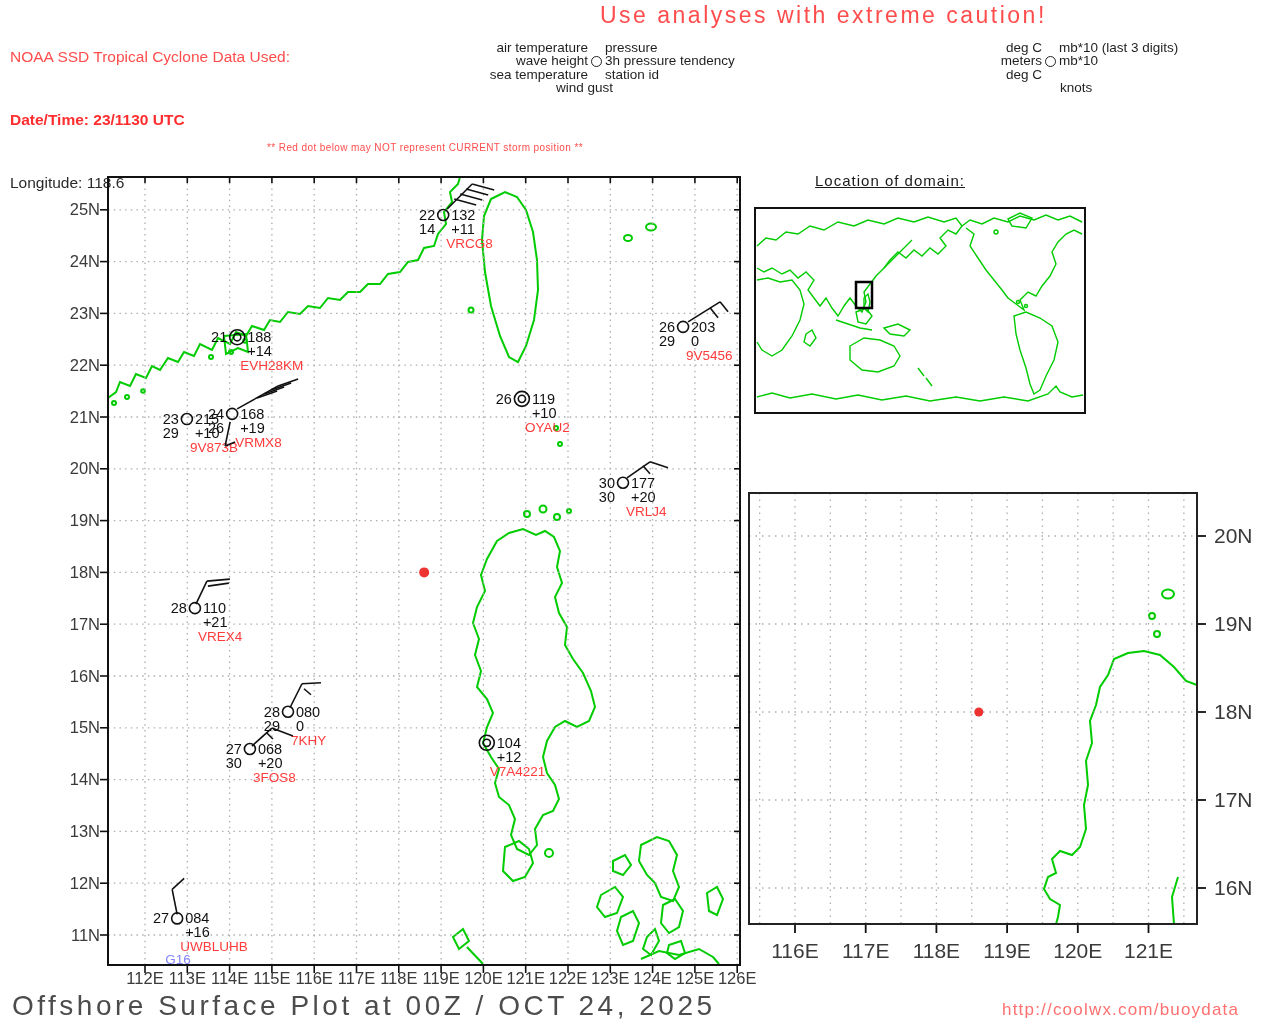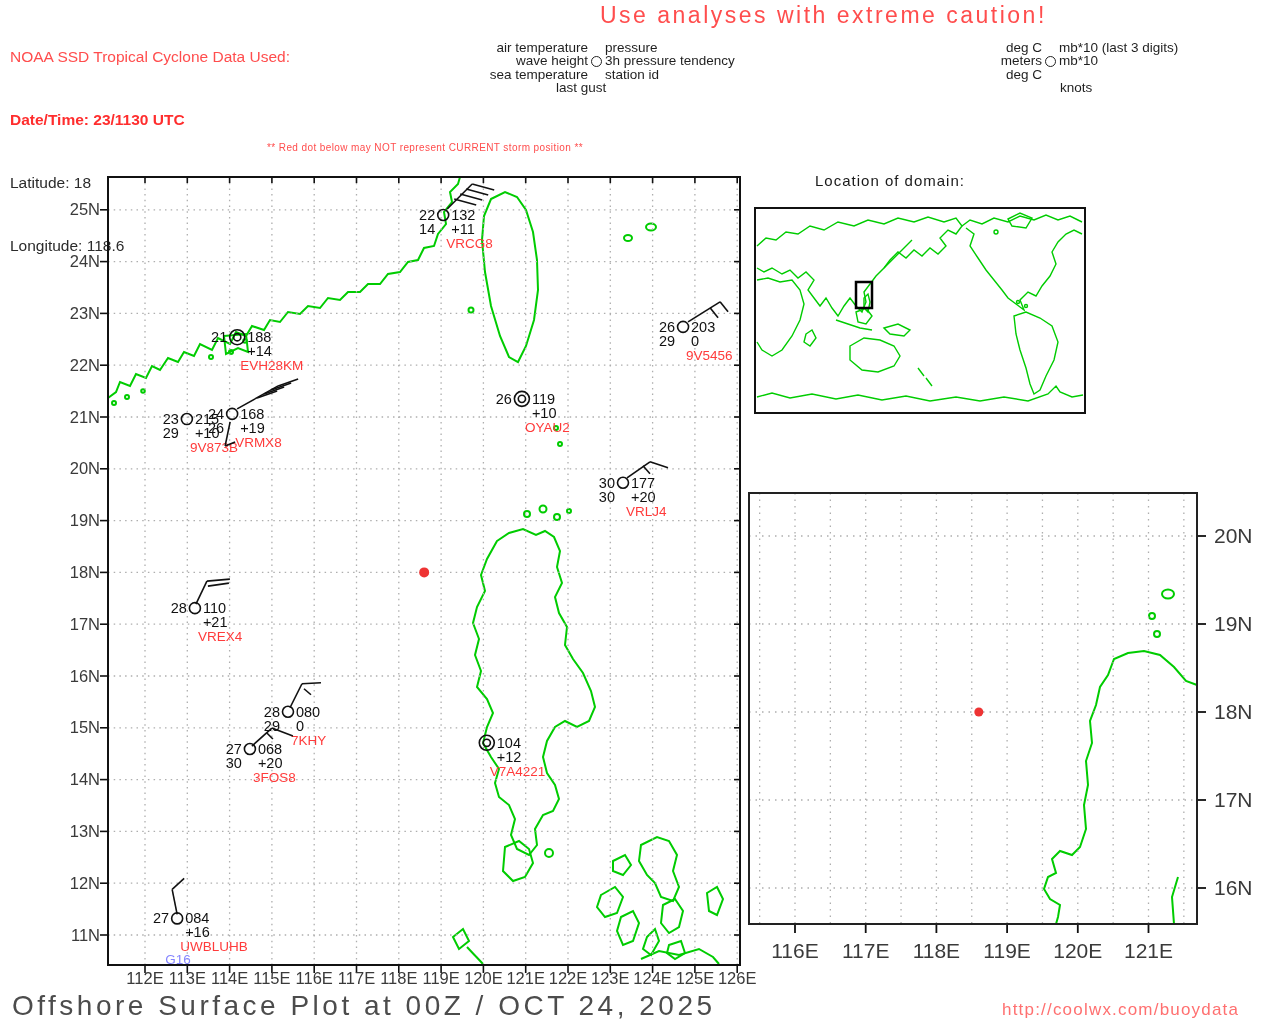--- a/index.html
+++ b/index.html
@@ -23,35 +23,34 @@
   .sm-bottom{display:block;}
   #legend-model{left:438px;top:41px;}
   #legend-units{left:892px;top:41px;}
   #legend-model .sm-bottom{padding-left:118px;}
   #legend-units .sm-bottom{padding-left:168px;}
   
   #warn2{left:110px;top:142px;width:630px;text-align:center;font-size:10px;
          letter-spacing:0.4px;color:#ff4d4d;}
   
   #inset-title{left:725px;top:172px;width:330px;text-align:center;font-size:15px;
-               letter-spacing:1px;color:#1a1a1a;}
+               letter-spacing:1px;color:#1a1a1a;text-decoration:underline;}
   
   #ftitle{left:12px;top:990px;font-size:28px;letter-spacing:3.5px;color:#4c4c4c;white-space:nowrap;}
   #furl{left:1002px;top:1000px;font-size:17px;letter-spacing:1.2px;color:#ff7070;text-decoration:none;}
   svg text{font-family:"Liberation Sans",sans-serif;}
 </style>
 </head>
 <body>
 
 <div id="page">
 
   <div class="abs" id="hdr">
     <div class="red">NOAA SSD Tropical Cyclone Data Used:</div>
     <div class="redbold">Date/Time: 23/1130 UTC</div>
-    <div class="blk">Latitude: 18</div>
     <div class="blk">Longitude: 118.6</div>
   </div>
 
   <div class="abs" id="caution">Use analyses with extreme caution!</div>
 
   <div class="abs smodel" id="legend-model">
     <div class="sm-row">
         <span class="sm-l">air temperature</span>
         <span class="sm-c"></span>
         <span class="sm-r">pressure</span>
@@ -61,21 +60,21 @@
         <span class="sm-c">
           <span class="ring"></span>
         </span>
         <span class="sm-r">3h pressure tendency</span>
       </div>
     <div class="sm-row">
         <span class="sm-l">sea temperature</span>
         <span class="sm-c"></span>
         <span class="sm-r">station id</span>
       </div>
-    <div class="sm-bottom">last gust</div>
+    <div class="sm-bottom">wind gust</div>
   </div>
 
   <div class="abs smodel" id="legend-units">
     <div class="sm-row">
         <span class="sm-l">deg C</span>
         <span class="sm-c"></span>
         <span class="sm-r">mb*10 (last 3 digits)</span>
       </div>
     <div class="sm-row">
         <span class="sm-l">meters</span>

